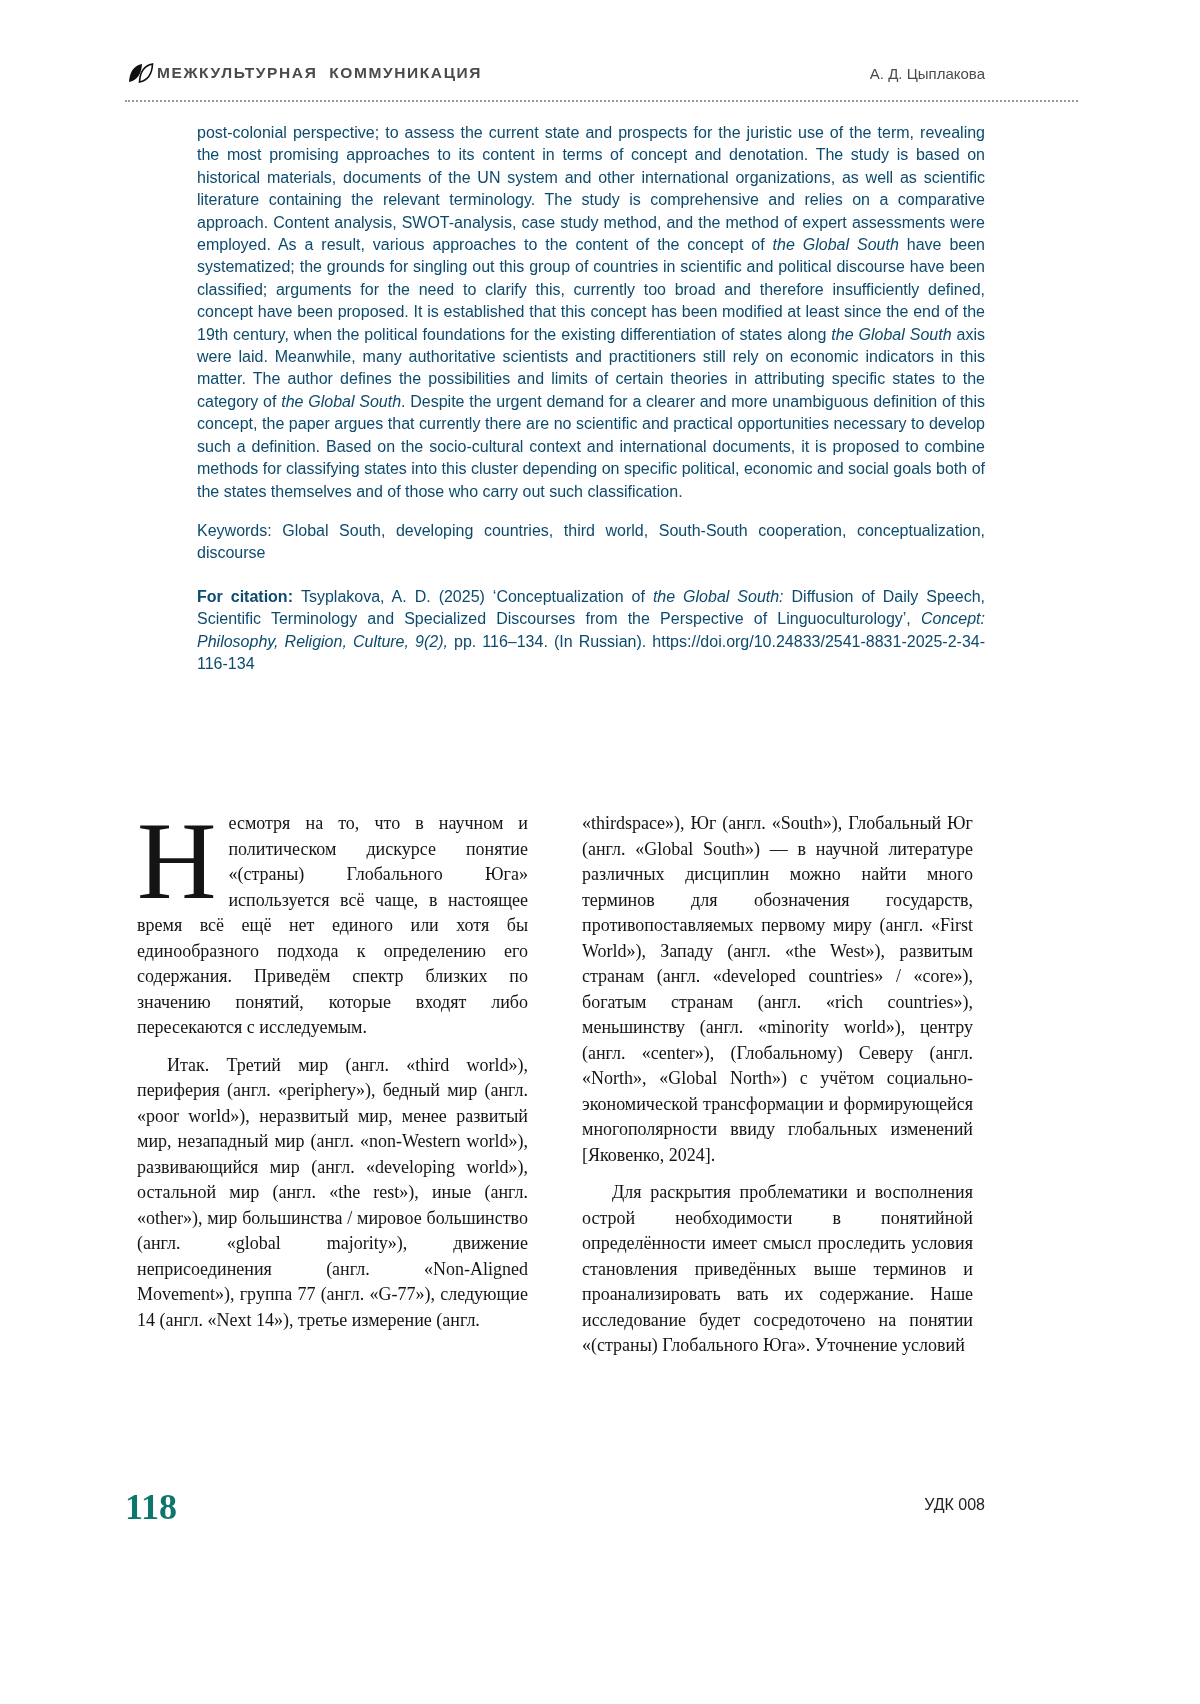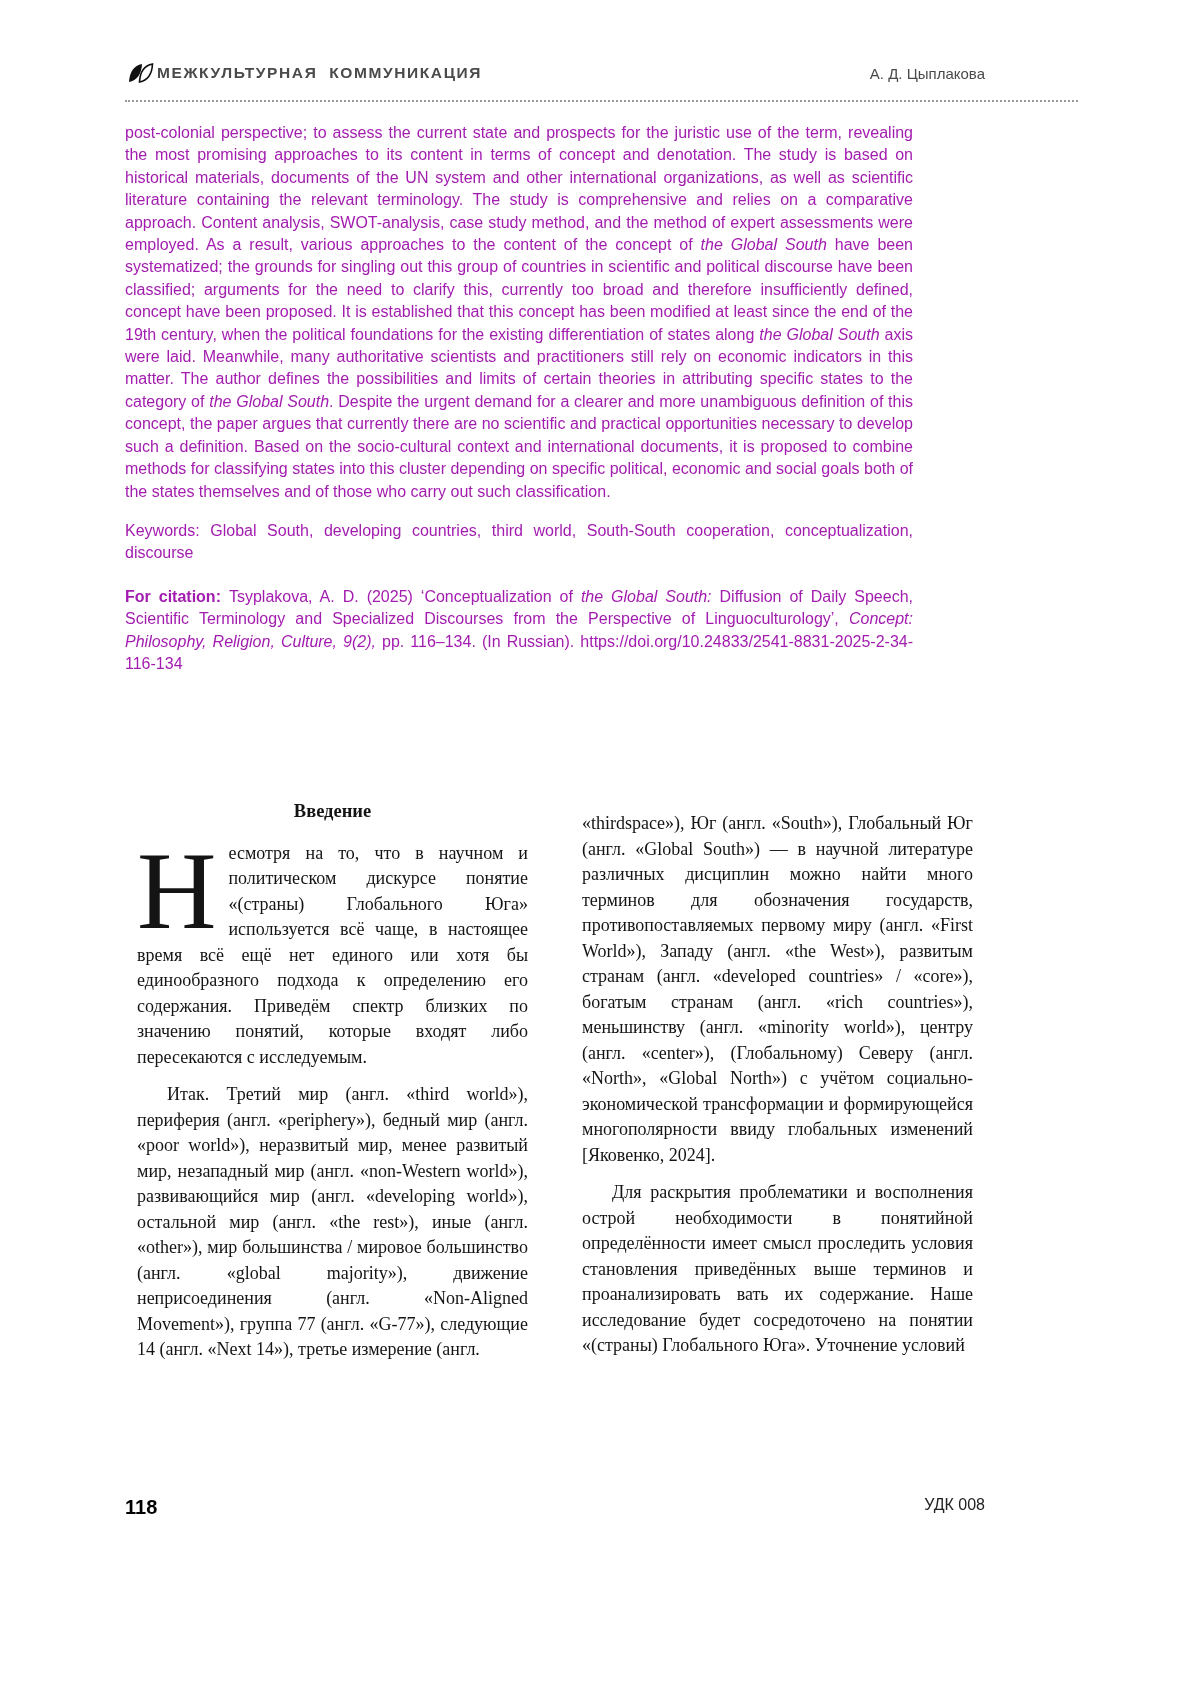--- a/index.html
+++ b/index.html
@@ -16,23 +16,23 @@
   .logo { display:block; }
   .section-title {
     font-size:15.5px; font-weight:bold; letter-spacing:1.6px; color:#4a4a4a;
     word-spacing:6px;
   }
   .author { font-size:15px; color:#4a4a4a; }
   .dotted { margin-top:12px; width:953px; border-top:2px dotted #9a9a9a; height:0; }
 
   
   .abstract, .meta {
-    width:788px;
+    margin-left:72px; width:788px;
     font-size:16px; line-height:22.4px; text-align:justify;
-    color:#a21caf;
+    color:#0c4a6e;
   }
   .abstract { margin-top:20px; }
   .keywords { margin-top:17px; }
   .citation { margin-top:21px; }
 
   
   .columns { margin-top:124px; display:flex; gap:30px; }
   .col {
     flex:1; min-width:0;
     font-family:"Liberation Serif", serif;
@@ -49,21 +49,21 @@
     font-size:110px; line-height:90px; height:94px;
     margin:5px 12px 0 0; color:#141414;
   }
 
   
   .footer {
     position:absolute; left:125px; top:1492px; width:860px;
     display:flex; align-items:flex-start;
   }
   .page-number {
-    font-size:20px; font-weight:bold; color:#000000; line-height:30px;
+    font-size:36px; font-weight:bold; color:#0f766e; line-height:30px;font-family:Liberation Serif, serif;
   }
   .journal-info {
     margin-left:62px; font-size:12.5px; font-weight:bold; color:#1a1a1a; line-height:17px;
     padding-top:2px;
   }
   .udc { margin-left:auto; font-size:16px; color:#222; padding-top:4px; }
 </style>
 </head>
 <body>
 
@@ -83,21 +83,20 @@
   <div class="dotted"></div>
 
   <p class="abstract" lang="en"><span>post-colonial perspective; to assess the current state and prospects for the juristic use of the term, revealing the most promising approaches to its content in terms of concept and denotation. The study is based on historical materials, documents of the UN system and other international organizations, as well as scientific literature containing the relevant terminology. The study is comprehensive and relies on a comparative approach. Content analysis, SWOT-analysis, case study method, and the method of expert assessments were employed. As a result, various approaches to the content of the concept of </span><span style="font-style: italic;">the Global South</span><span> have been systematized; the grounds for singling out this group of countries in scientific and political discourse have been classified; arguments for the need to clarify this, currently too broad and therefore insufficiently defined, concept have been proposed. It is established that this concept has been modified at least since the end of the 19th century, when the political foundations for the existing differentiation of states along </span><span style="font-style: italic;">the Global South</span><span> axis were laid. Meanwhile, many authoritative scientists and practitioners still rely on economic indicators in this matter. The author defines the possibilities and limits of certain theories in attributing specific states to the category of </span><span style="font-style: italic;">the Global South</span><span>. Despite the urgent demand for a clearer and more unambiguous definition of this concept, the paper argues that currently there are no scientific and practical opportunities necessary to develop such a definition. Based on the socio-cultural context and international documents, it is proposed to combine methods for classifying states into this cluster depending on specific political, economic and social goals both of the states themselves and of those who carry out such classification.</span></p>
 
   <p class="meta keywords" lang="en"><span style="font-weight: normal;">Keywords: </span><span>Global South, developing countries, third world, South-South cooperation, conceptualization, discourse</span></p>
 
   <p class="meta citation" lang="en"><span style="font-weight: bold;">For citation: </span><span>Tsyplakova, A. D. (2025) ‘Conceptualization of </span><span style="font-style: italic;">the Global South:</span><span> Diffusion of Daily Speech, Scientific Terminology and Specialized Discourses from the Perspective of Linguoculturology’, </span><span style="font-style: italic;">Concept: Philosophy, Religion, Culture, 9(2),</span><span> pp. 116–134. (In Russian). https://doi.org/10.24833/2541-8831-2025-2-34-116-134</span></p>
 
   <div class="columns">
     <div class="col" lang="ru">
-      <h2 class="intro-heading">Введение</h2>
       <p class="par first"><span class="dropcap">Н</span><span>есмотря на то, что в научном и политическом дискурсе понятие «(страны) Глобального Юга» используется всё чаще, в настоящее время всё ещё нет единого или хотя бы единообразного подхода к определению его содержания. Приведём спектр близких по значению понятий, которые входят либо пересекаются с исследуемым.</span></p>
       <p class="par indent">Итак. Третий мир (англ. «third world»), периферия (англ. «periphery»), бедный мир (англ. «poor world»), неразвитый мир, менее развитый мир, незападный мир (англ. «non-Western world»), развивающийся мир (англ. «developing world»), остальной мир (англ. «the rest»), иные (англ. «other»), мир большинства / мировое большинство (англ. «global majority»), движение неприсоединения (англ. «Non-Aligned Movement»), группа 77 (англ. «G-77»), следующие 14 (англ. «Next 14»), третье измерение (англ.</p>
     </div>
     <div class="col" lang="ru">
       <p class="par">«thirdspace»), Юг (англ. «South»), Глобальный Юг (англ. «Global South») — в научной литературе различных дисциплин можно найти много терминов для обозначения государств, противопоставляемых первому миру (англ. «First World»), Западу (англ. «the West»), развитым странам (англ. «developed countries» / «core»), богатым странам (англ. «rich countries»), меньшинству (англ. «minority world»), центру (англ. «center»), (Глобальному) Северу (англ. «North», «Global North») с учётом социально-экономической трансформации и формирующейся многополярности ввиду глобальных изменений [Яковенко, 2024].</p>
       <p class="par indent">Для раскрытия проблематики и восполнения острой необходимости в понятийной определённости имеет смысл проследить условия становления приведённых выше терминов и проанализировать вать их содержание. Наше исследование будет сосредоточено на понятии «(страны) Глобального Юга». Уточнение условий</p>
     </div>
   </div>
 
 </div>

